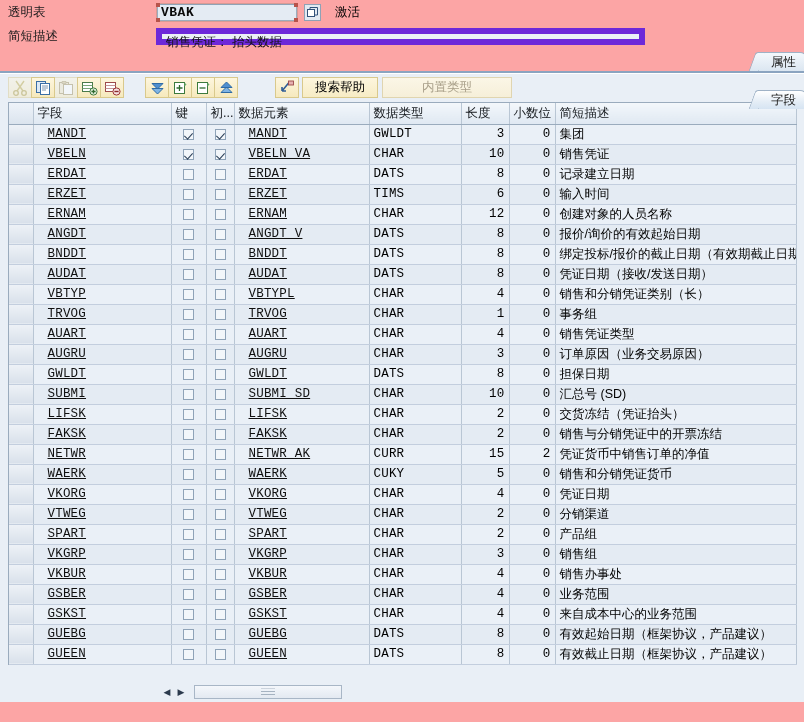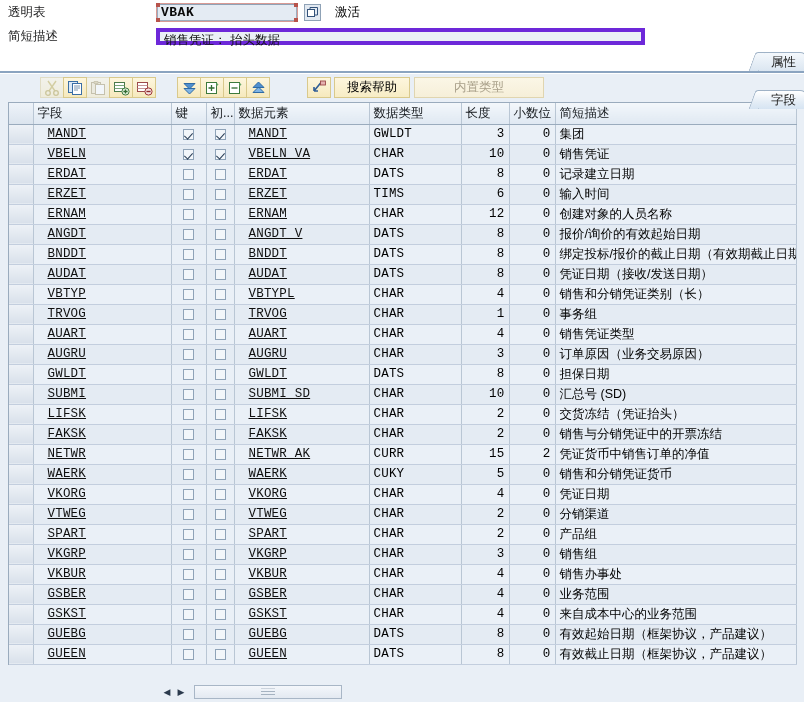--- a/index.html
+++ b/index.html
@@ -5,21 +5,21 @@
   html, body {
     margin: 0;
     padding: 0;
     background: #e8eef5;
     font-family: "Liberation Sans", sans-serif;
   }
   #app {
     position: relative;
     width: 804px;
     height: 722px;
-    background: #ffffff;
+    background: #fca5a5;
     overflow: hidden;
     font-size: 12px;
     color: #000;
   }
 
   
   .form-row {
     display: flex;
     align-items: center;
     height: 24px;
@@ -86,21 +86,21 @@
     position: relative;
     cursor: pointer;
     box-sizing: border-box;
   }
   .matchcode-btn svg { position: absolute; left: 2px; top: 2px; }
   .status-text {
     margin-left: 14px;
     font-size: 12.5px;
   }
   .desc-field {
-    border: 4px solid #6d28d9;
+    border: 6px solid #6d28d9;
     background: #eaf0f6;
     height: 17px;
     line-height: 17px;
     width: 489px;
     padding: 0 4px;
     font-size: 12.5px;
     box-sizing: border-box;
     color: #111;
   }
 
@@ -160,23 +160,22 @@
     background: #e9eff6;
     height: 628px;
     border-top: 1px solid #ffffff;
   }
 
   
   .toolbar {
     height: 26px;
     display: flex;
     align-items: center;
-    padding-left: 16px;
+    padding-left: 8px;
     gap: 0;
-    margin-left: 24px;
   }
   .tb-group { display: flex; align-items: center; }
   .tb-btn {
     width: 24px; height: 21px;
     border: 1px solid #d9c98c;
     background: linear-gradient(180deg,#fdf6de 0%, #f6e9bd 100%);
     margin-right: -1px;
     position: relative;
     cursor: pointer;
     box-sizing: border-box;

